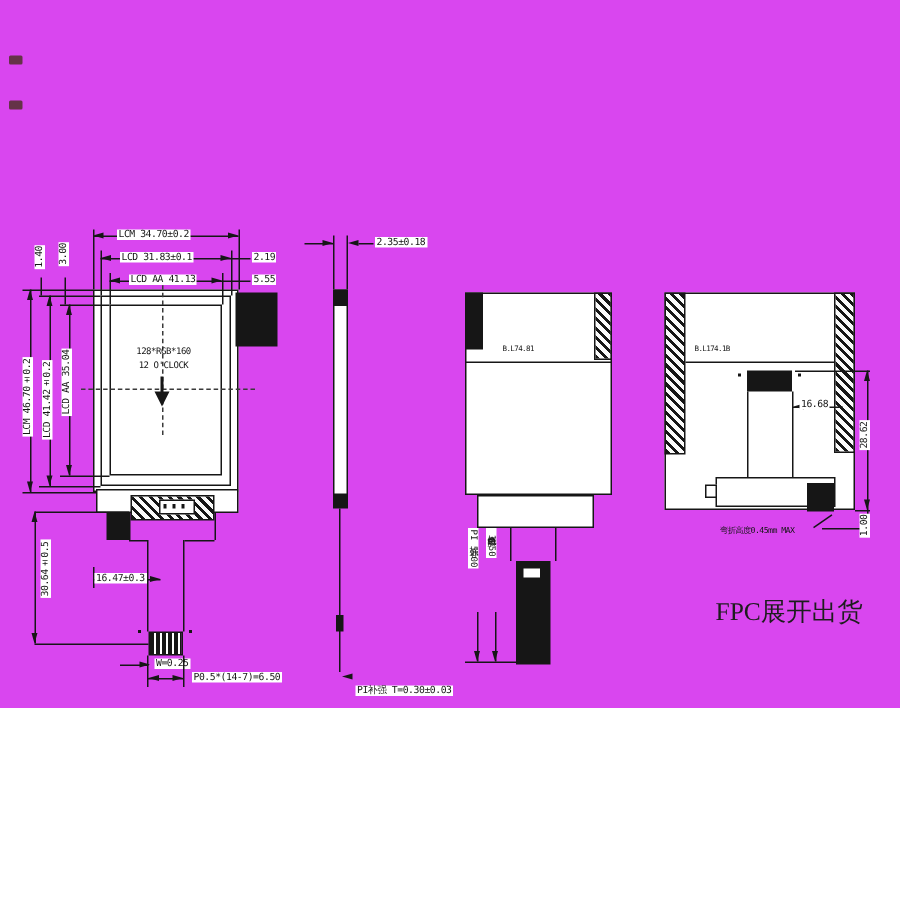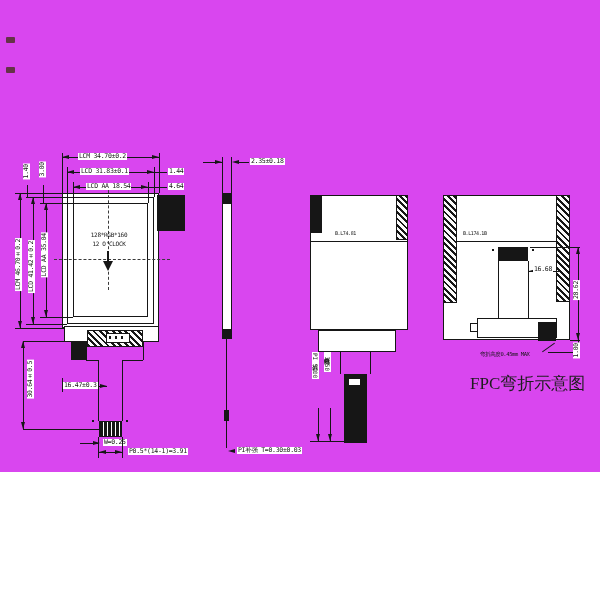--- a/index.html
+++ b/index.html
@@ -79,30 +79,30 @@
     <div class="ar ar-r" style="left:152px;top:155px;"></div>
     <div class="lbl" style="left:78px;top:153px;">LCM 34.70±0.2</div>
 
     <div class="lv" style="left:67px;top:167px;height:30px;"></div>
     <div class="lv" style="left:154px;top:167px;height:30px;"></div>
     <div class="lh" style="left:67px;top:172px;width:87px;"></div>
     <div class="ar ar-l" style="left:67px;top:170px;"></div>
     <div class="ar ar-r" style="left:147px;top:170px;"></div>
     <div class="lbl" style="left:80px;top:168px;">LCD 31.83±0.1</div>
     <div class="lh" style="left:154px;top:172px;width:13px;"></div>
-    <div class="lbl" style="left:168px;top:168px;">1.44</div>
+    <div class="lbl" style="left:168px;top:168px;">2.19</div>
 
     <div class="lv" style="left:73px;top:182px;height:21px;"></div>
     <div class="lv" style="left:148px;top:182px;height:21px;"></div>
     <div class="lh" style="left:73px;top:187px;width:75px;"></div>
     <div class="ar ar-l" style="left:73px;top:185px;"></div>
     <div class="ar ar-r" style="left:141px;top:185px;"></div>
-    <div class="lbl" style="left:86px;top:183px;">LCD AA 18.54</div>
+    <div class="lbl" style="left:86px;top:183px;">LCD AA 41.13</div>
     <div class="lh" style="left:148px;top:187px;width:19px;"></div>
-    <div class="lbl" style="left:168px;top:183px;">4.64</div>
+    <div class="lbl" style="left:168px;top:183px;">5.55</div>
 
     <div class="lh" style="left:15px;top:193px;width:47px;"></div>
     <div class="lh" style="left:15px;top:328px;width:49px;"></div>
     <div class="lh" style="left:26px;top:197px;width:41px;"></div>
     <div class="lh" style="left:26px;top:324px;width:41px;"></div>
     <div class="lh" style="left:40px;top:203px;width:33px;"></div>
     <div class="lh" style="left:40px;top:317px;width:33px;"></div>
 
     <div class="lv" style="left:20px;top:193px;height:135px;"></div>
     <div class="ar ar-u" style="left:18px;top:193px;"></div>
@@ -138,39 +138,39 @@
 
     <div class="lh" style="left:80px;top:443px;width:19px;"></div>
     <div class="ar ar-r" style="left:93px;top:441px;"></div>
     <div class="lbl" style="left:103px;top:439px;">W=0.25</div>
 
     <div class="lv" style="left:98px;top:437px;height:21px;"></div>
     <div class="lv" style="left:122px;top:437px;height:21px;"></div>
     <div class="lh" style="left:98px;top:452px;width:24px;"></div>
     <div class="ar ar-l" style="left:99px;top:450px;"></div>
     <div class="ar ar-r" style="left:115px;top:450px;"></div>
-    <div class="lbl" style="left:128px;top:448px;">P0.5*(14-1)=3.91</div>
+    <div class="lbl" style="left:128px;top:448px;">P0.5*(14-7)=6.50</div>
   </div>
 
   <div>
     <div class="lv" style="left:222px;top:157px;height:36px;"></div>
     <div class="lv" style="left:231px;top:157px;height:36px;"></div>
     <div class="lh" style="left:203px;top:162px;width:19px;"></div>
     <div class="ar ar-r" style="left:215px;top:160px;"></div>
     <div class="ar ar-l" style="left:232px;top:160px;"></div>
     <div class="lh" style="left:239px;top:162px;width:10px;"></div>
     <div class="lbl" style="left:250px;top:158px;">2.35±0.18</div>
 
     <div class="rect" style="left:222px;top:193px;width:10px;height:137px;"></div>
     <div class="blk" style="left:222px;top:193px;width:10px;height:11px;"></div>
     <div class="blk" style="left:222px;top:330px;width:10px;height:9px;"></div>
     <div class="lv" style="left:226px;top:339px;height:109px;"></div>
     <div class="blk" style="left:224px;top:410px;width:5px;height:11px;"></div>
     <div class="ar ar-l" style="left:228px;top:449px;"></div>
-    <div class="lbl" style="left:237px;top:447px;">PI补强 T=0.30±0.03</div>
+    <div class="lbl" style="left:237px;top:457px;">PI补强 T=0.30±0.03</div>
   </div>
 
   <div>
     <div class="rect" style="left:310px;top:195px;width:98px;height:135px;"></div>
     <div class="blk" style="left:310px;top:195px;width:12px;height:38px;"></div>
     <div class="hatch" style="left:396px;top:195px;width:12px;height:45px;"></div>
     <div class="lh" style="left:310px;top:241px;width:98px;"></div>
     <div class="lbl tiny" style="left:334px;top:231px;background:transparent;">B.L74.81</div>
 
     <div class="rect" style="left:318px;top:330px;width:78px;height:22px;"></div>
@@ -216,15 +216,15 @@
     <div class="vlbl" style="left:573px;top:280px;">28.62</div>
 
     <div class="lv" style="left:578px;top:340px;height:14px;"></div>
     <div class="lh" style="left:548px;top:352px;width:32px;"></div>
     <div class="vlbl" style="left:573px;top:342px;">1.00</div>
 
     <div class="lh" style="left:541px;top:347px;width:15px;transform:rotate(-35deg);"></div>
     <div class="lbl tiny" style="left:479px;top:352px;font-size:5.5px;background:transparent;">弯折高度0.45mm MAX</div>
   </div>
 
-  <div class="title" style="left:470px;top:374px;">FPC弯折示意图</div>
+  <div class="title" style="left:477px;top:398px;">FPC展开出货</div>
 
 </div>
 
 </body></html>

